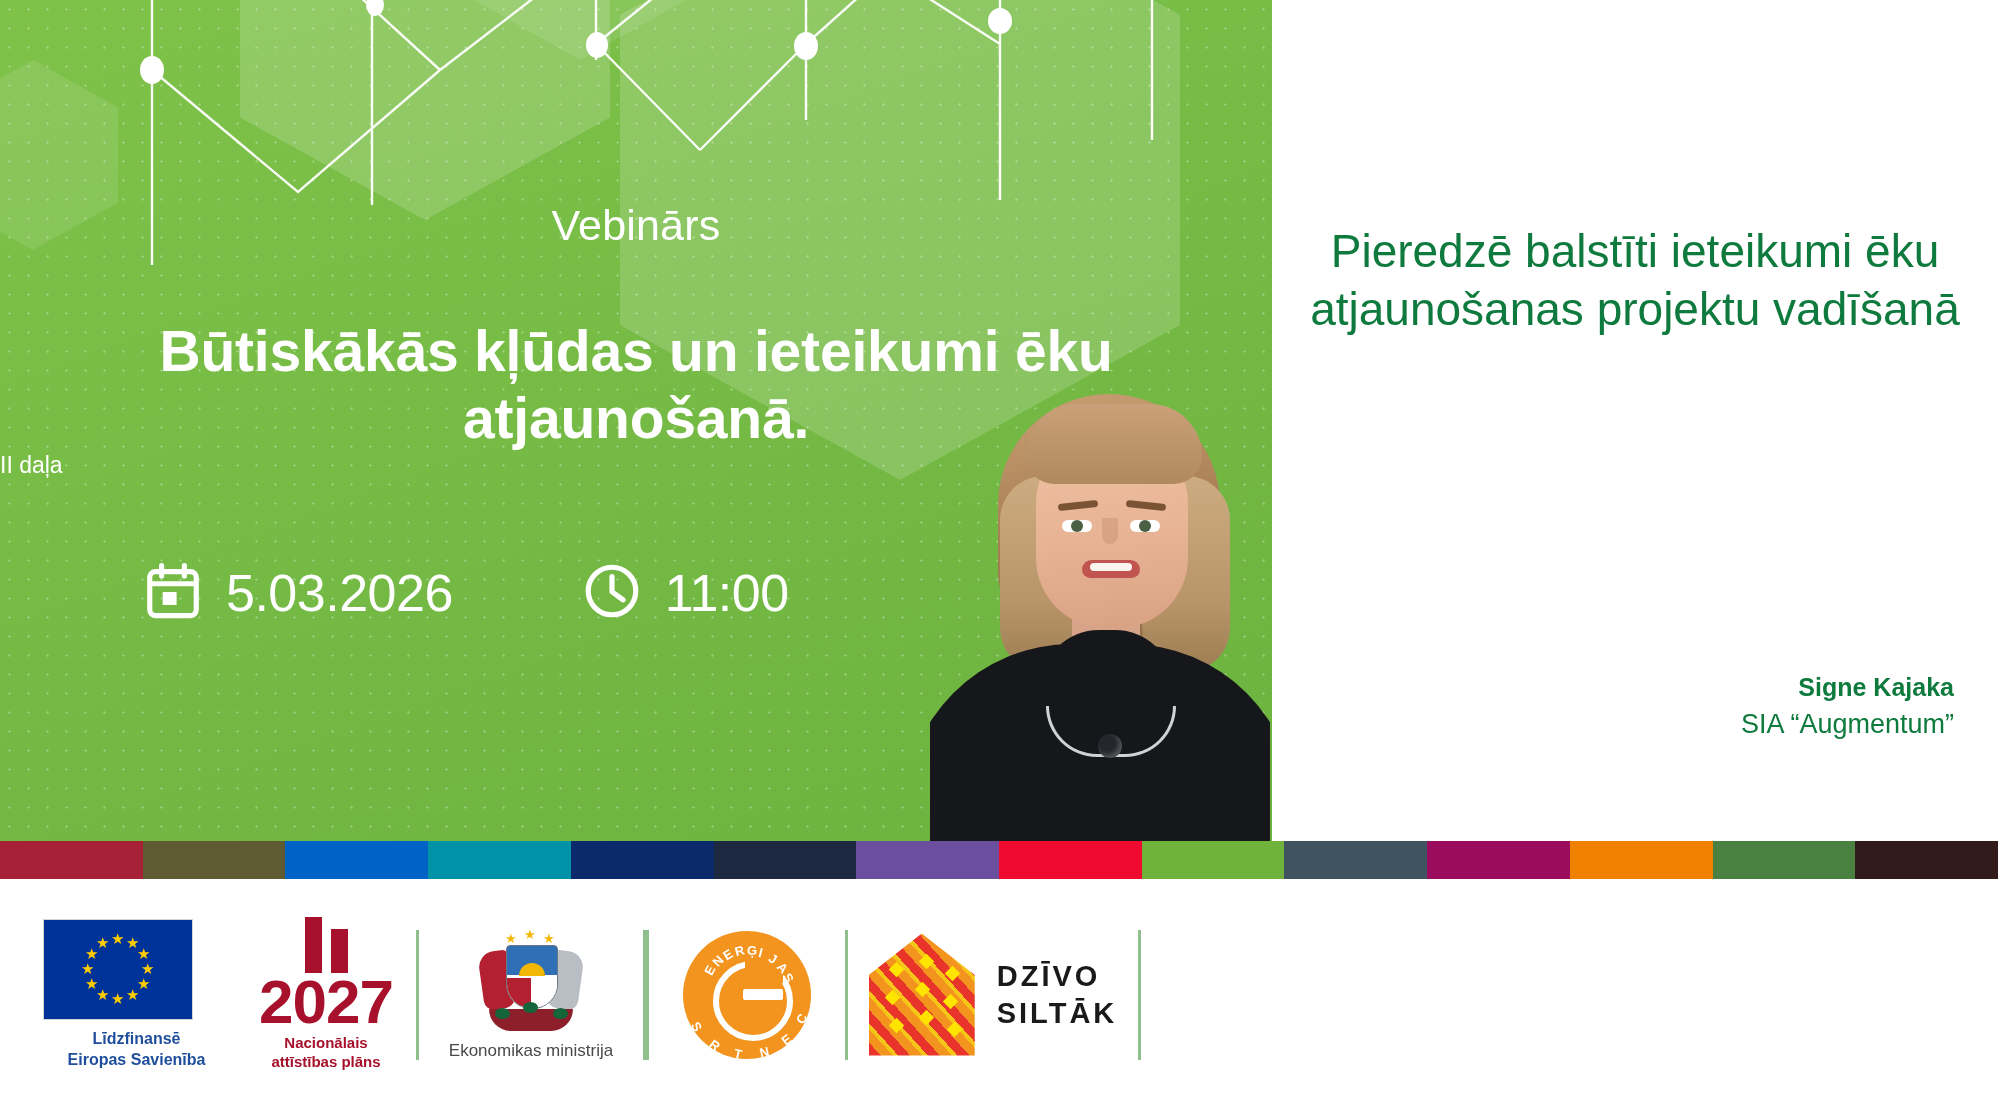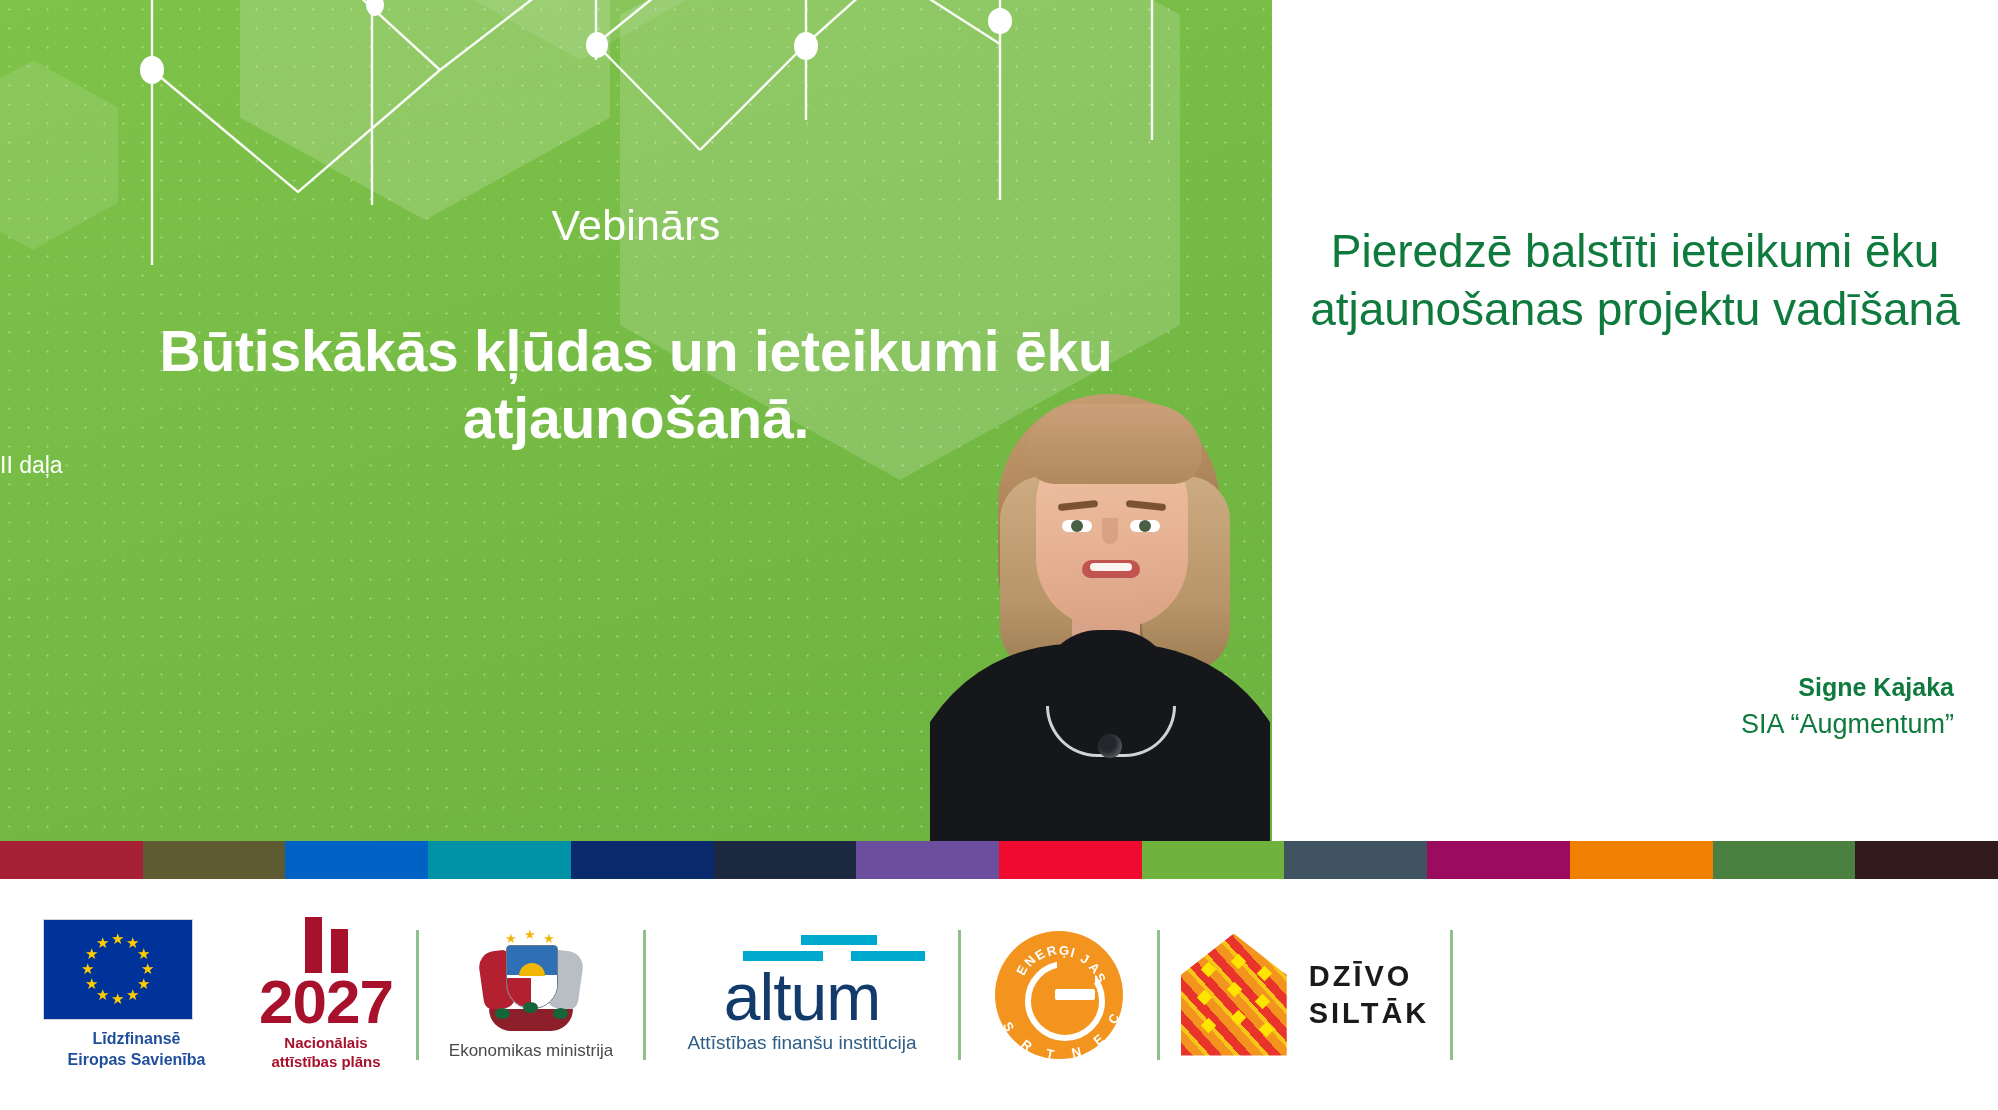--- a/index.html
+++ b/index.html
@@ -184,20 +184,42 @@
       <div class="node" style="left:140px;top:56px;width:24px;height:28px;"></div>
       <div class="node" style="left:586px;top:32px;width:22px;height:26px;"></div>
       <div class="node" style="left:794px;top:32px;width:24px;height:28px;"></div>
       <div class="node" style="left:988px;top:8px;width:24px;height:26px;"></div>
       <div class="node" style="left:366px;top:-6px;width:18px;height:22px;"></div>
 
       <div id="kicker">Vebinārs</div>
       <div id="title">Būtiskākās kļūdas un ieteikumi ēku atjaunošanā.</div>
       <div id="subtitle">II daļa</div>
 
+      <div id="meta">
+        <div class="meta-item">
+          <span>
+            <svg width="62" height="62" viewBox="0 0 24 24" fill="none" stroke="#ffffff" stroke-width="2">
+              <rect x="3" y="4.5" width="18" height="17" rx="2.2"></rect>
+              <path d="M3 9.2 H21" stroke-width="2"></path>
+              <path d="M7.6 2.2 V6.2 M16.4 2.2 V6.2" stroke-linecap="round"></path>
+              <rect x="8" y="12.4" width="5.4" height="5" fill="#ffffff" stroke="none"></rect>
+            </svg>
+          </span>
+          <span class="meta-text">5.03.2026</span>
+        </div>
+        <div class="meta-item">
+          <span>
+            <svg width="62" height="62" viewBox="0 0 24 24" fill="none" stroke="#ffffff" stroke-width="2">
+              <circle cx="12" cy="12" r="9.2"></circle>
+              <path d="M12 6.4 V12.3 L16.3 15.4" stroke-linecap="round" stroke-linejoin="round"></path>
+            </svg>
+          </span>
+          <span class="meta-text">11:00</span>
+        </div>
+      </div>
     </div>
 
     <div id="right-col">
       <div id="right-head">Pieredzē balstīti ieteikumi ēku atjaunošanas projektu vadīšanā</div>
       <div id="speaker">
         <div id="speaker-name">Signe Kajaka</div>
         <div id="speaker-org">SIA “Augmentum”</div>
       </div>
     </div>
 
@@ -296,29 +318,20 @@
         <div class="coa-wreath"></div>
         <div class="coa-leaf" style="left:20px;bottom:14px;"></div>
         <div class="coa-leaf" style="left:48px;bottom:20px;"></div>
         <div class="coa-leaf" style="left:78px;bottom:14px;"></div>
       </div>
       <div class="coa-cap">Ekonomikas ministrija</div>
     </div>
 
     <div class="divider"></div>
 
-    <div class="logo-cell" style="width:312px;">
-      <div class="al-marks">
-        <div class="al-dash" style="left:72px;top:16px;width:80px;"></div>
-        <div class="al-dash" style="left:130px;top:0px;width:76px;"></div>
-        <div class="al-dash" style="left:180px;top:16px;width:74px;"></div>
-      </div>
-      <div class="al-word">altum</div>
-      <div class="al-cap">Attīstības finanšu institūcija</div>
-    </div>
 
     <div class="divider"></div>
 
     <div class="logo-cell" style="width:196px;">
       <div class="ec">
         <div class="ec-ring"></div>
         <div class="ec-gap"></div>
         <div class="ec-bar"></div>
         <div class="ec-txt" id="ectxt">
             <span class="ec-ch" style="transform: rotate(-62deg) translate(0px, -52px);">E</span>

